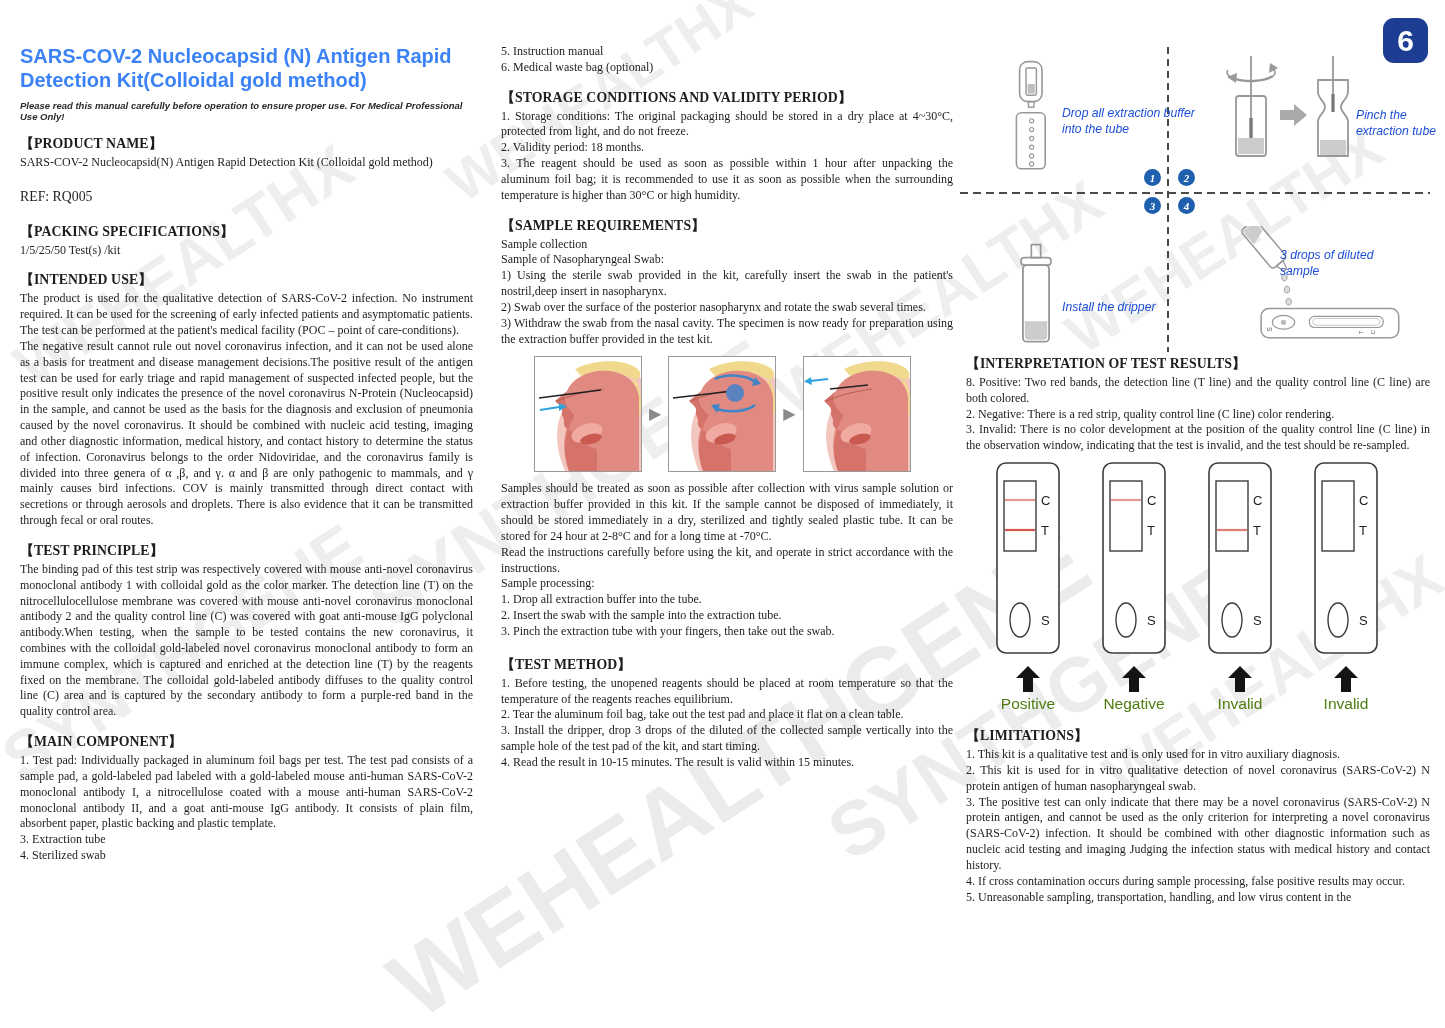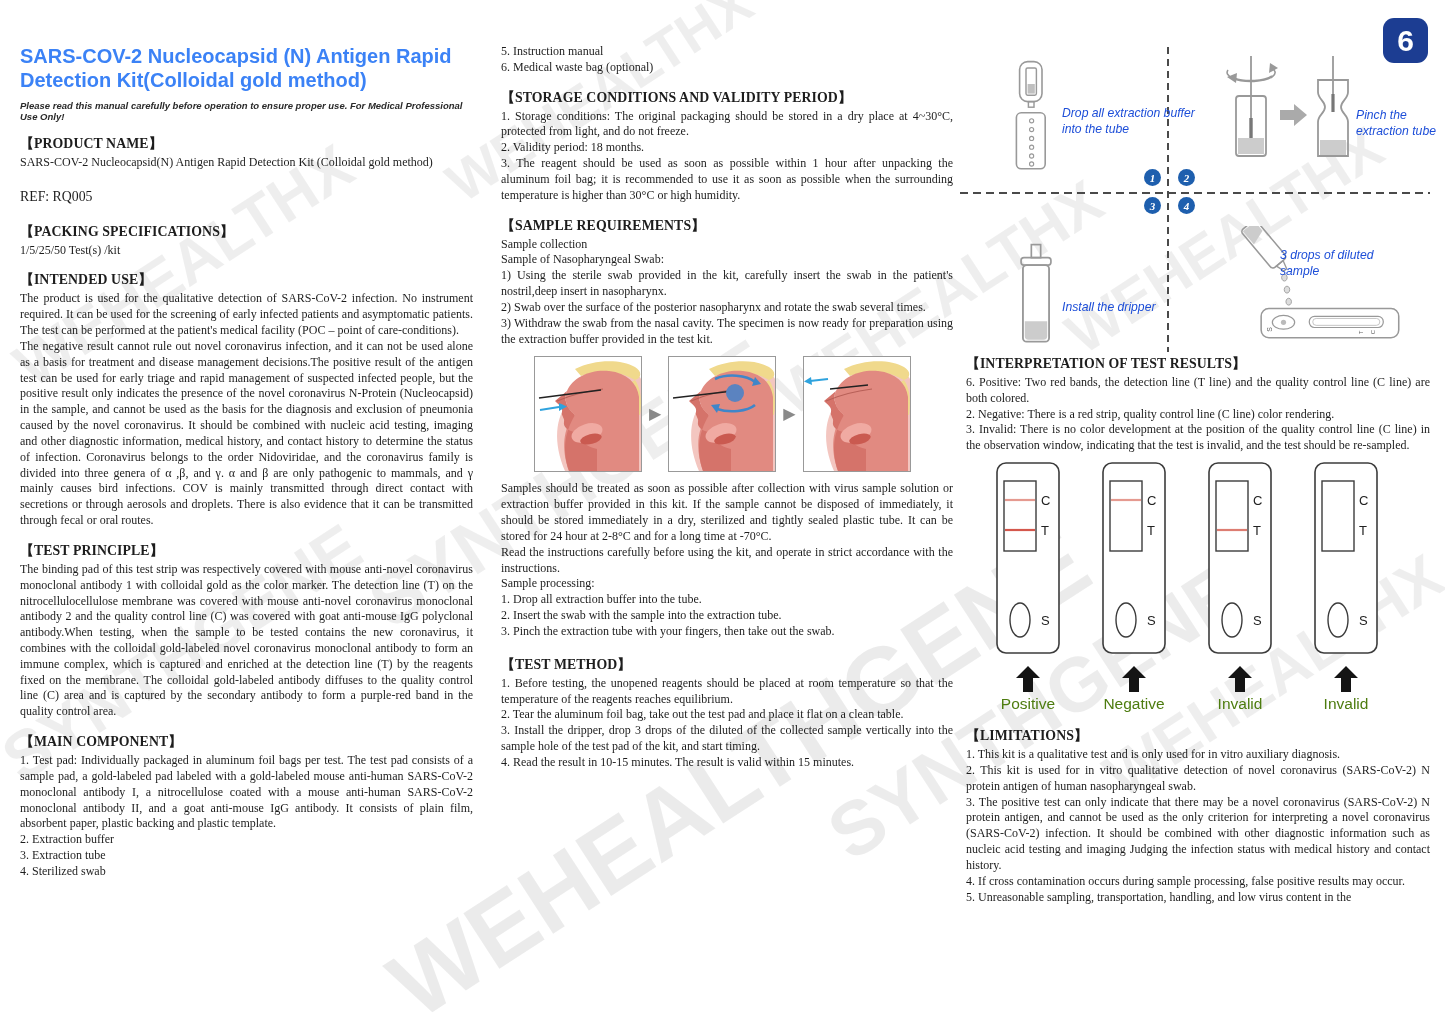--- a/index.html
+++ b/index.html
@@ -97,21 +97,20 @@
   </div>
 
   <div>
     <div class="sec-h">【TEST PRINCIPLE】</div>
     <p class="body">The binding pad of this test strip was respectively covered with mouse anti-novel coronavirus monoclonal antibody 1 with colloidal gold as the color marker. The detection line (T) on the nitrocellulocellulose membrane was covered with mouse anti-novel coronavirus monoclonal antibody 2 and the quality control line (C) was covered with goat anti-mouse IgG polyclonal antibody.When testing, when the sample to be tested contains the new coronavirus, it combines with the colloidal gold-labeled novel coronavirus monoclonal antibody to form an immune complex, which is captured and enriched at the detection line (T) by the reagents fixed on the membrane. The colloidal gold-labeled antibody diffuses to the quality control line (C) area and is captured by the secondary antibody to form a purple-red band in the quality control area.</p>
   </div>
 
   <div>
     <div class="sec-h">【MAIN COMPONENT】</div>
     <p class="body">1. Test pad: Individually packaged in aluminum foil bags per test. The test pad consists of a sample pad, a gold-labeled pad labeled with a gold-labeled mouse anti-human SARS-CoV-2 monoclonal antibody I, a nitrocellulose coated with a mouse anti-human SARS-CoV-2 monoclonal antibody II, and a goat anti-mouse IgG antibody. It consists of plain film, absorbent paper, plastic backing and plastic template.</p>
-    <p class="body nj">2. Extraction buffer</p>
     <p class="body nj">3. Extraction tube</p>
     <p class="body nj">4. Sterilized swab</p>
   </div>
 </div>
 
 <div class="col col-mid">
   <p class="body nj">5. Instruction manual</p>
   <p class="body nj">6. Medical waste bag (optional)</p>
 
   <div>
@@ -267,21 +266,21 @@
         <rect x="60" y="11.5" width="78" height="8" rx="4" fill="none" stroke="#bbb" stroke-width="1"></rect>
         <text x="118" y="30" font-family="Liberation Sans, sans-serif" font-size="7" fill="#666" transform="rotate(-90 118 30)">T</text>
         <text x="132" y="30" font-family="Liberation Sans, sans-serif" font-size="7" fill="#666" transform="rotate(-90 132 30)">C</text>
       </g>
     </svg>
     <div class="q-label" style="left:314px;top:204px;width:110px">3 drops of diluted sample</div>
   </div>
 
   <div>
     <div class="sec-h tight">【INTERPRETATION OF TEST RESULTS】</div>
-    <p class="body">6. Positive: Two red bands, the detection line (T line) and the quality control line (C line) are both colored.</p>
+    <p class="body">8. Positive: Two red bands, the detection line (T line) and the quality control line (C line) are both colored.</p>
     <p class="body">2. Negative: There is a red strip, quality control line (C line) color rendering.</p>
     <p class="body">3. Invalid: There is no color development at the position of the quality control line (C line) in the observation window, indicating that the test is invalid, and the test should be re-sampled.</p>
   </div>
 
   <div class="results-row">
 
     <div class="result-item">
       <svg width="64" height="192" viewBox="0 0 64 192">
         <rect x="1" y="1" width="62" height="190" rx="9" fill="#fff" stroke="#3c3c3c" stroke-width="1.6"></rect>
         <rect x="8" y="19" width="32" height="70" fill="none" stroke="#3c3c3c" stroke-width="1.4"></rect>

